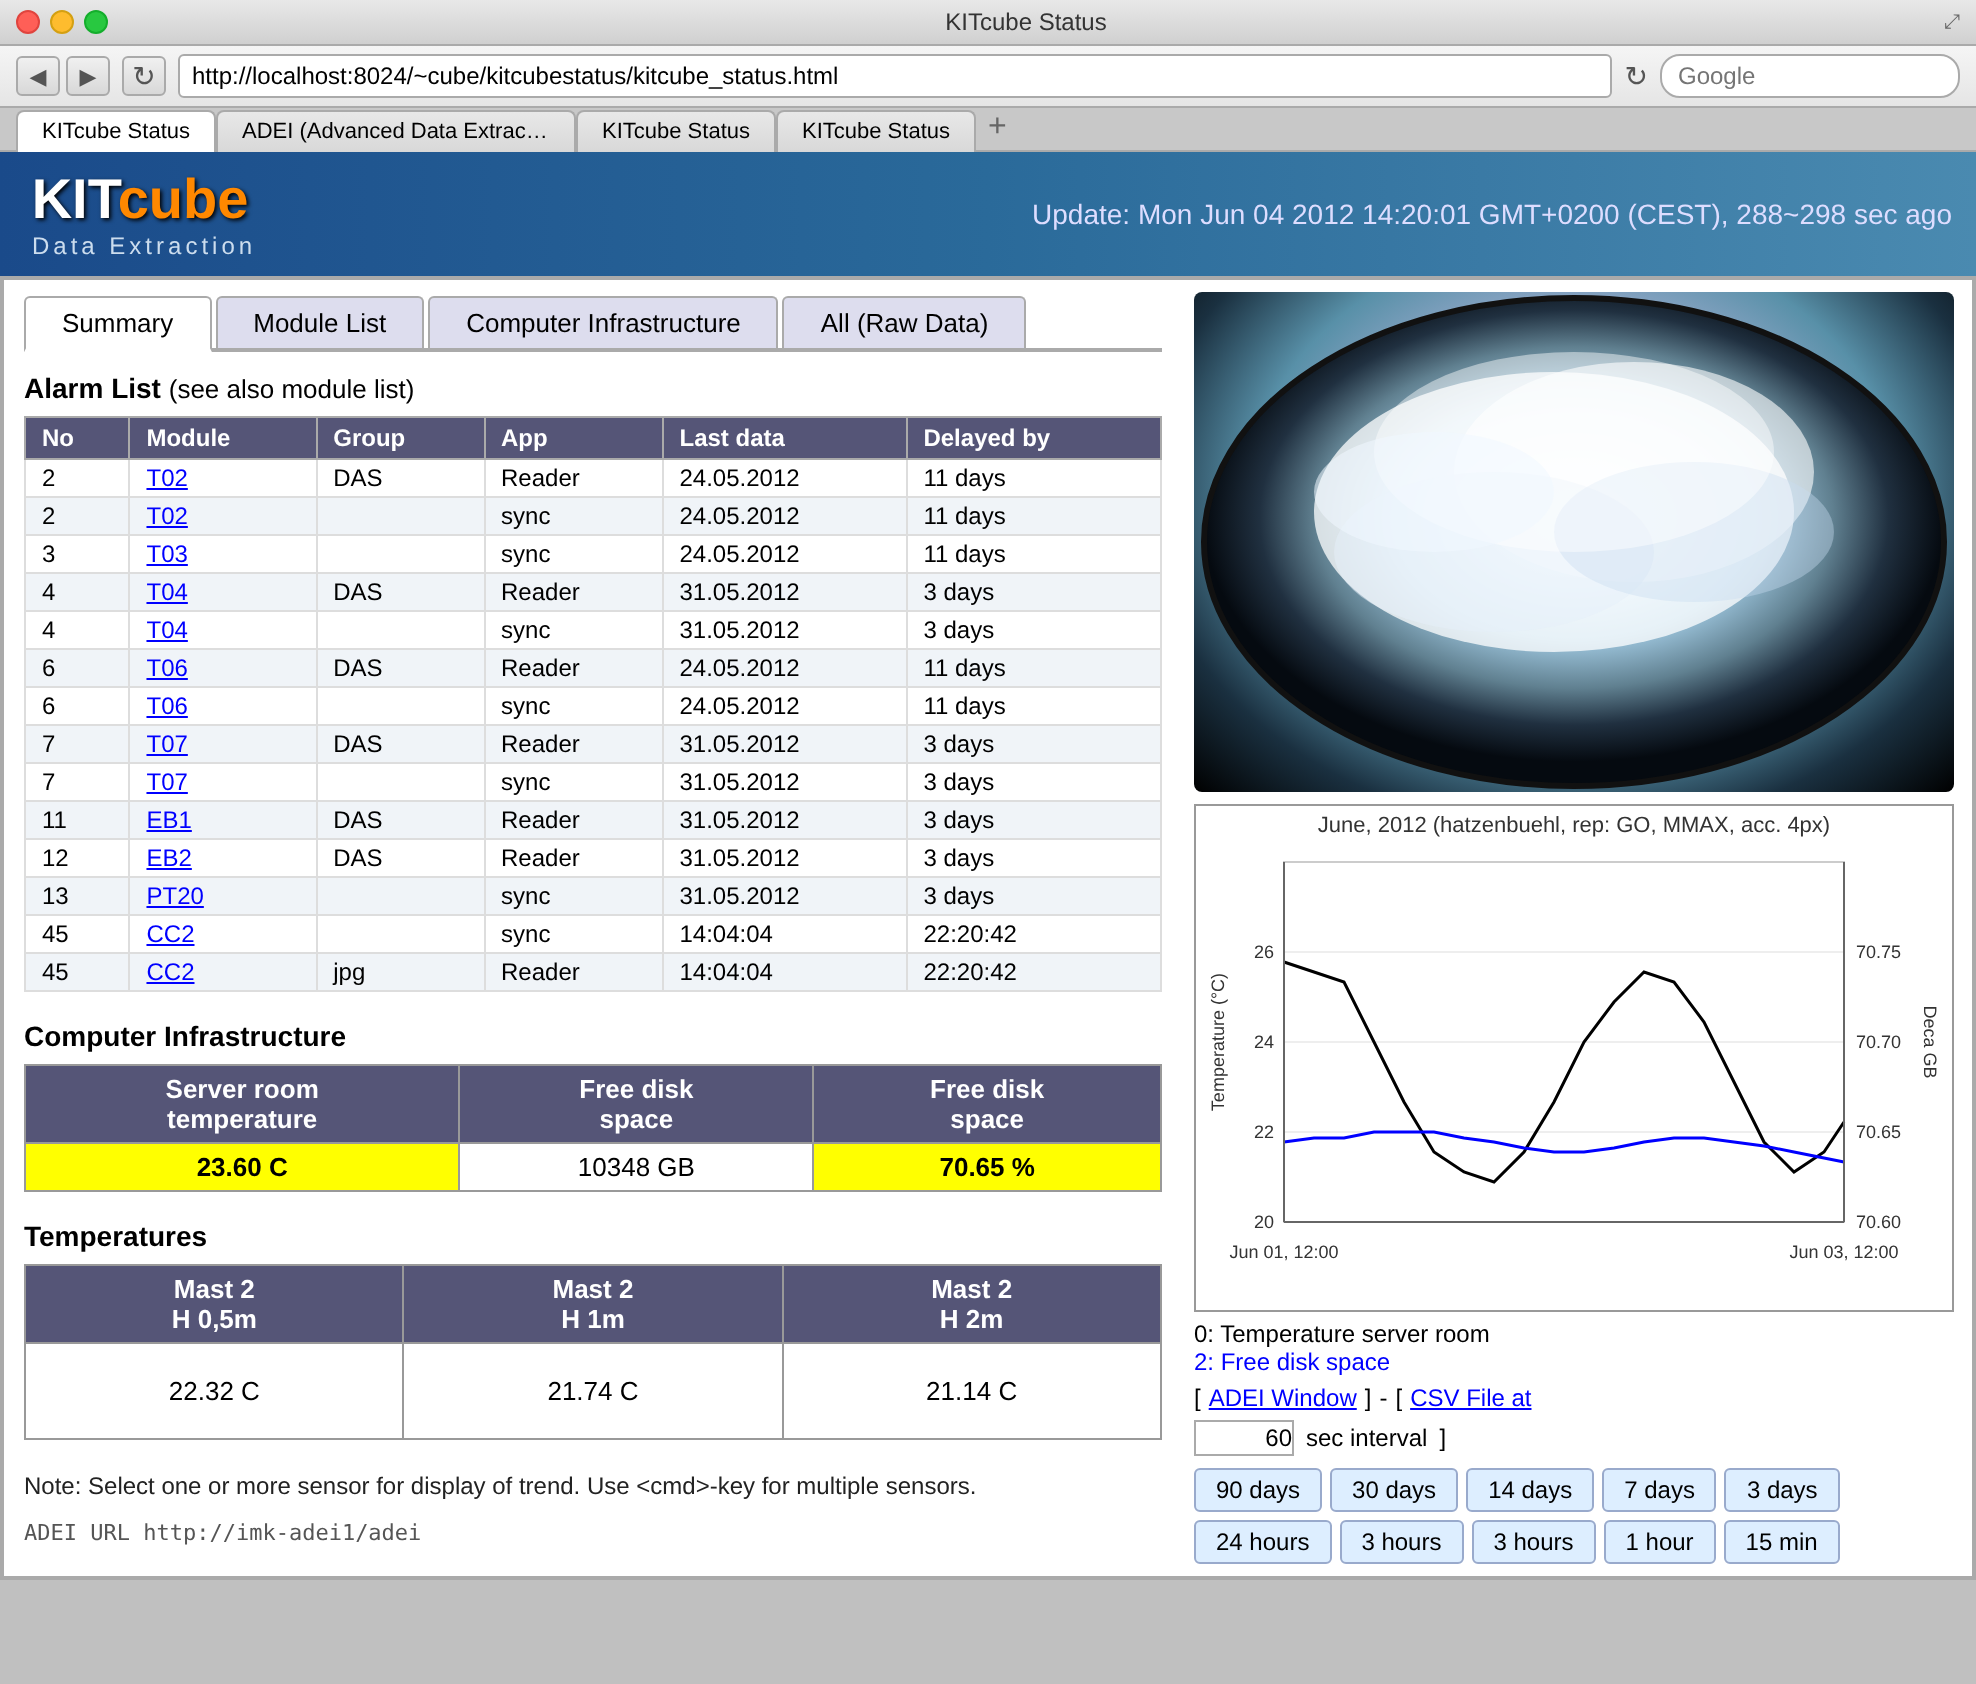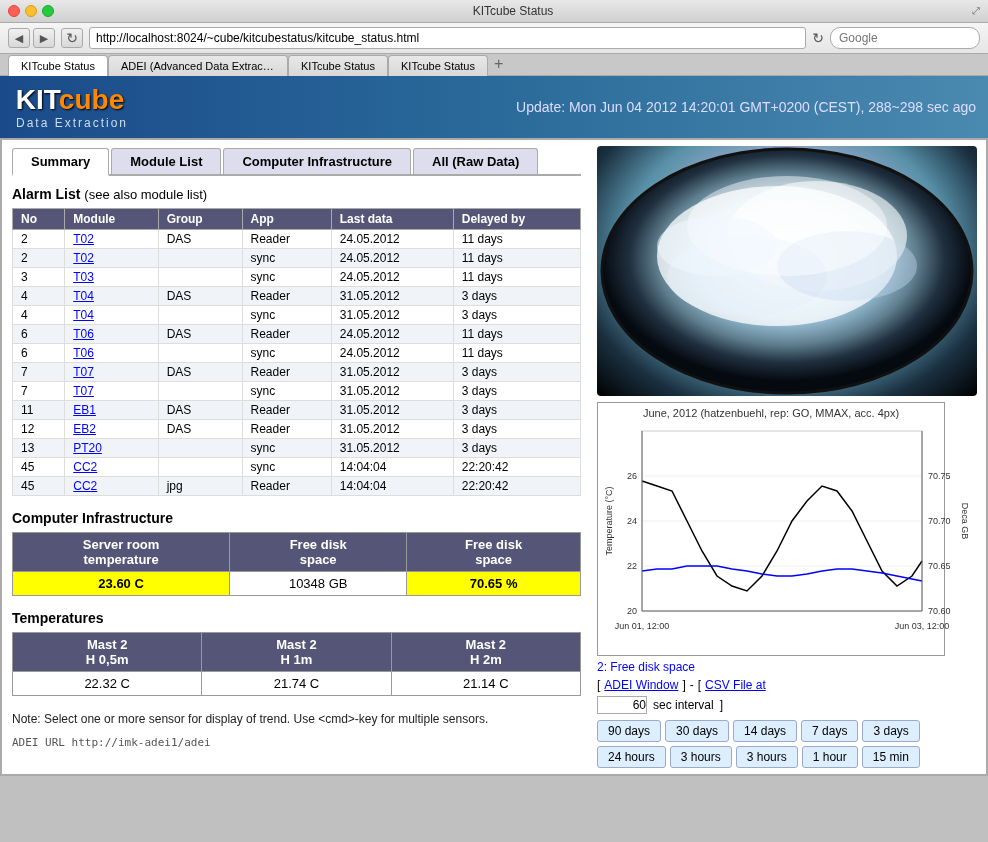--- a/index.html
+++ b/index.html
@@ -36,21 +36,21 @@
     .logo-area { display: flex; flex-direction: column; }
     .header-update { font-size: 14px; color: #ddf; }
 
     
     .main-content { background: white; border: 2px solid #aaa; margin: 0; padding: 0; display: flex; }
     .left-panel { flex: 1; padding: 8px 10px; min-width: 0; }
     .right-panel { width: 395px; padding: 6px; flex-shrink: 0; }
 
     
     .tab-bar { display: flex; border-bottom: 2px solid #aaa; margin-bottom: 10px; }
-    .tab { padding: 5px 18px; background: #dde; border: 1px solid #aaa; border-bottom: none; cursor: pointer; font-size: 13px; font-weight: bold; border-radius: 3px 3px 0 0; margin-right: 2px; }
+    .tab { padding: 5px 18px; background: #dde; border: 1px solid #aaa; border-bottom: none; cursor: pointer; font-size: 13px; font-weight: normal; border-radius: 3px 3px 0 0; margin-right: 2px; }
     .tab.active { background: white; border-bottom: 2px solid white; margin-bottom: -2px; }
 
     
     .section-title { font-size: 14px; font-weight: bold; margin-bottom: 6px; }
     .alarm-table { border-collapse: collapse; width: 100%; font-size: 12px; }
     .alarm-table th { background: #557; color: white; padding: 3px 8px; text-align: left; border: 1px solid #aaa; }
     .alarm-table td { padding: 2px 8px; border: 1px solid #ddd; }
     .alarm-table tr:nth-child(even) td { background: #f0f4f8; }
     .alarm-table a { color: blue; text-decoration: underline; }
 
@@ -58,30 +58,30 @@
     .infra-section { margin-top: 14px; }
     .infra-table { border-collapse: collapse; width: 100%; font-size: 13px; }
     .infra-table th { background: #557; color: white; padding: 4px 10px; text-align: center; border: 1px solid #999; }
     .infra-table td { padding: 4px 10px; text-align: center; border: 1px solid #999; }
     .yellow-bg { background: yellow; font-weight: bold; }
 
     
     .temp-section { margin-top: 14px; }
     .temp-table { border-collapse: collapse; width: 100%; font-size: 13px; }
     .temp-table th { background: #557; color: white; padding: 4px 10px; text-align: center; border: 1px solid #999; }
-    .temp-table td { padding: 4px 10px; text-align: center; border: 1px solid #999; }
+    .temp-table td { padding: 16px 10px; text-align: center; border: 1px solid #999; }
 
     
     .note-text { margin-top: 14px; font-size: 12px; color: #222; line-height: 1.5; max-width: 540px; }
     .adei-url { margin-top: 8px; font-family: monospace; font-size: 11px; color: #555; }
 
     
     .fisheye-image { width: 380px; height: 250px; background: radial-gradient(ellipse at 50% 40%, #ffffff 0%, #d0e8f0 20%, #9ac 40%, #5890a8 60%, #1a3040 80%, #000 100%); border-radius: 4px; overflow: hidden; position: relative; }
 
-    .chart-area { margin-top: 6px; background: white; border: 1px solid #999; padding: 4px; width: 348px; }
+    .chart-area { margin-top: 6px; background: white; border: 1px solid #999; padding: 4px; width: 380px; }
     .chart-title { font-size: 11px; color: #333; margin-bottom: 2px; text-align: center; }
     .chart-svg-wrap { width: 370px; height: 230px; }
 
     .legend-area { margin-top: 4px; font-size: 12px; }
     .legend-line { display: flex; gap: 4px; align-items: center; }
 
     .links-area { margin-top: 4px; font-size: 12px; }
     .links-row { display: flex; gap: 4px; align-items: center; }
     .link-bracket { color: black; }
     .link-a { color: blue; text-decoration: underline; cursor: pointer; }
@@ -392,20 +392,23 @@
 
           <line x1="40" y1="10" x2="40" y2="190" stroke="#666" stroke-width="1"></line>
           <line x1="40" y1="190" x2="320" y2="190" stroke="#666" stroke-width="1"></line>
           <line x1="320" y1="10" x2="320" y2="190" stroke="#666" stroke-width="1"></line>
         </svg>
       </div>
     </div>
 
     <div class="legend-area">
       <div class="legend-line">
+        <span style="color:black;">0: Temperature server room</span>
+      </div>
+      <div class="legend-line">
         <span style="color:blue;">2: Free disk space</span>
       </div>
     </div>
 
     <div class="links-area">
       <div class="links-row">
         <span class="link-bracket">[</span>
         <a class="link-a">ADEI Window</a>
         <span class="link-bracket">]</span>
         <span>-</span>

